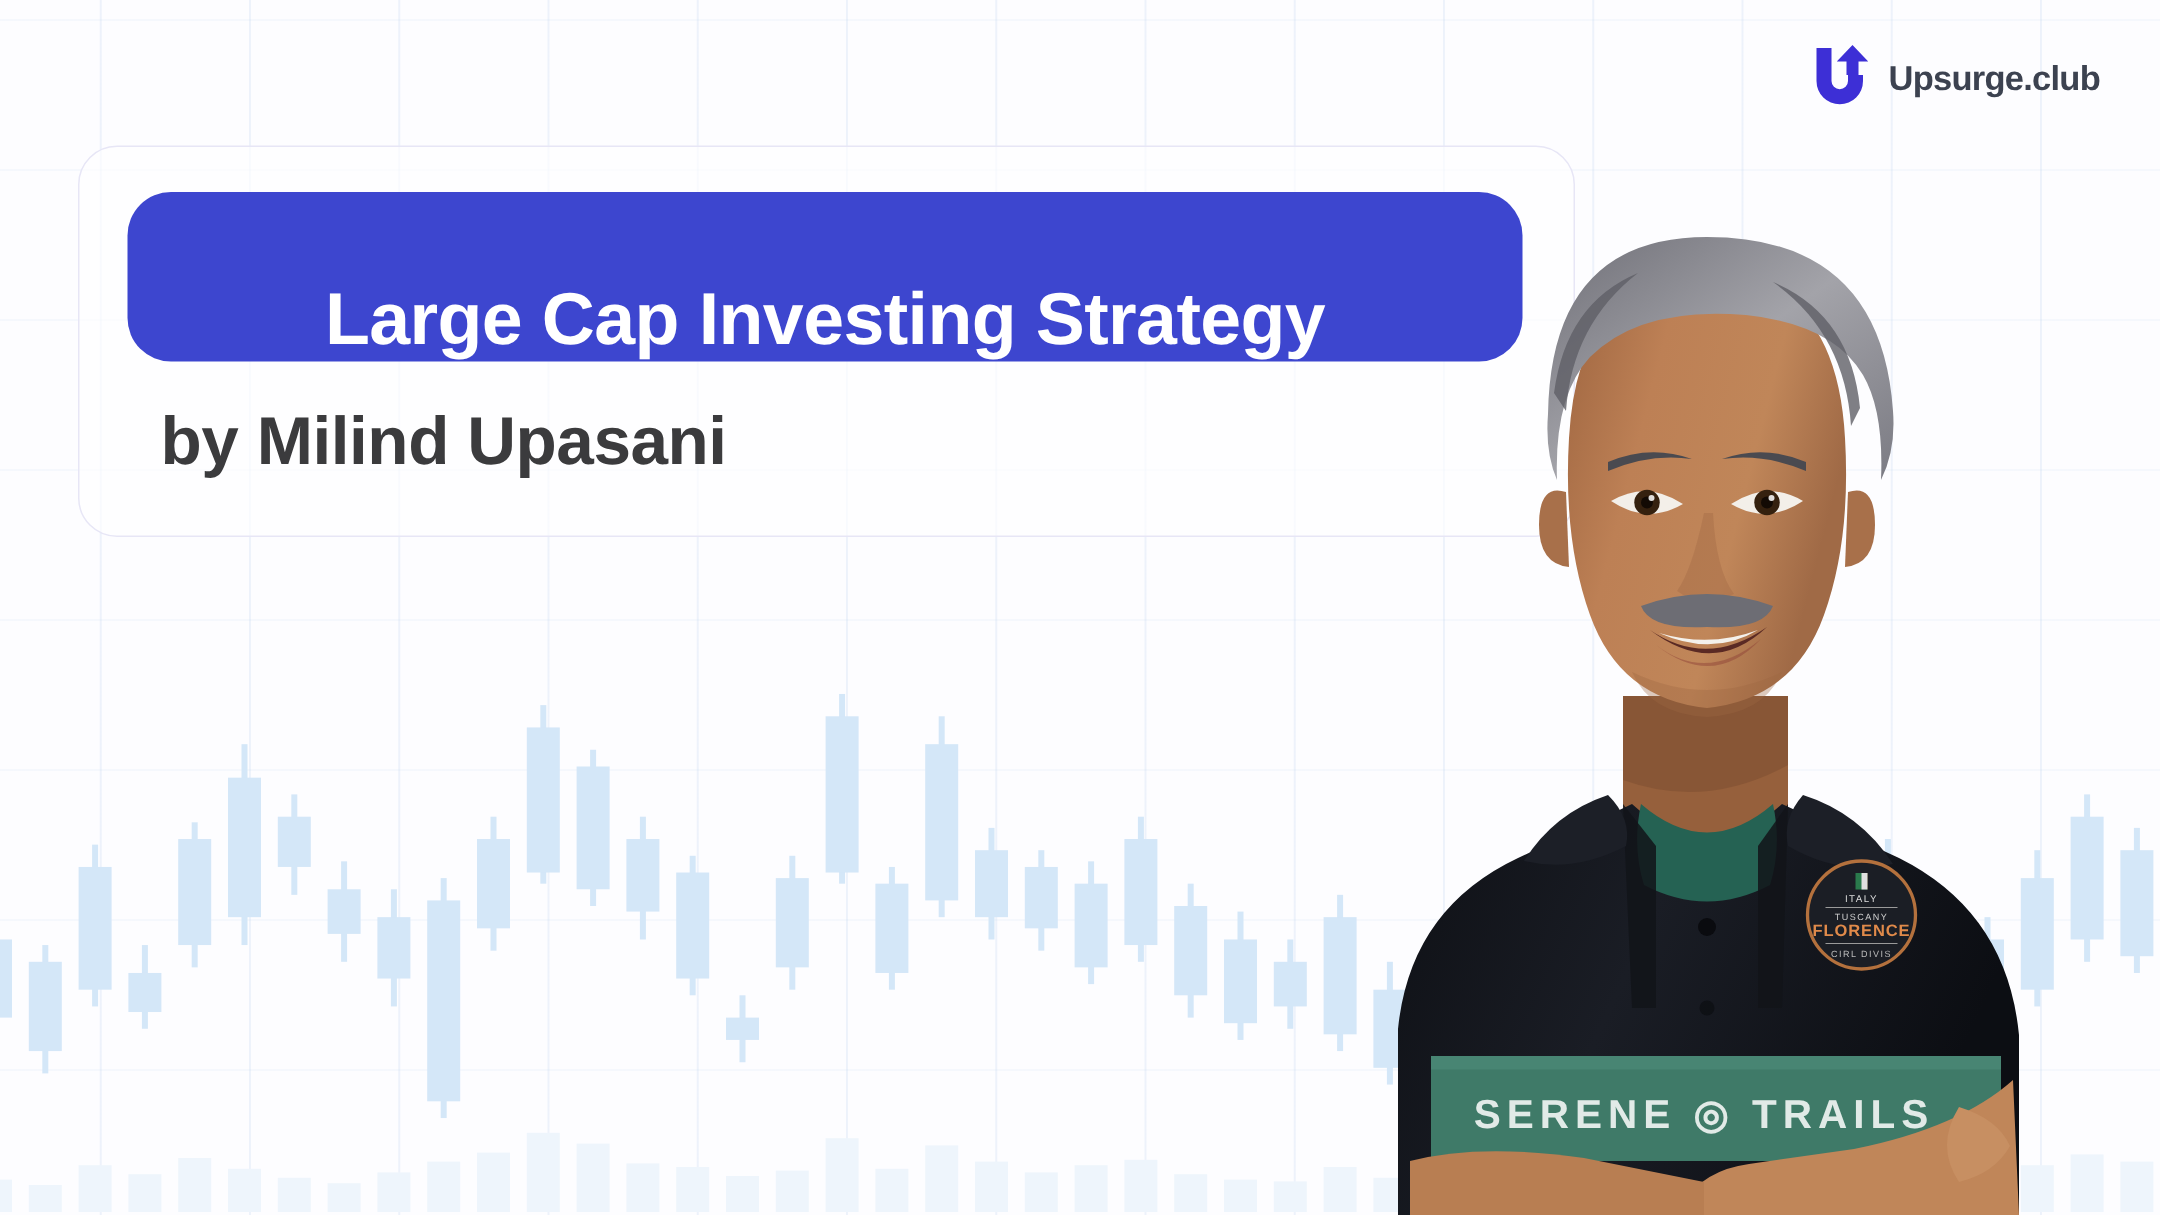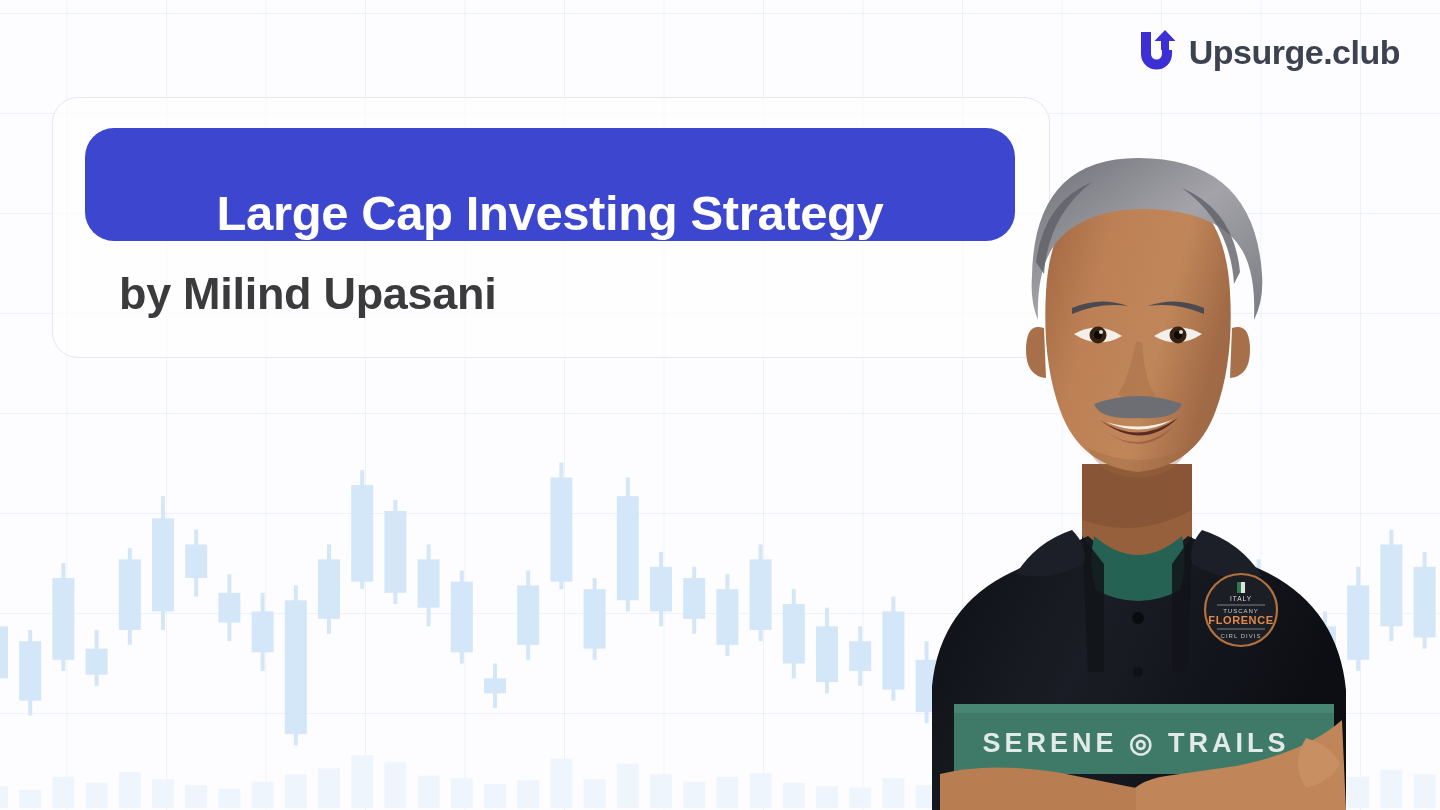--- a/index.html
+++ b/index.html
@@ -50,37 +50,37 @@
   }
   .pill-text {
     color:#ffffff;
     font-size:49px;
     font-weight:bold;
     letter-spacing:-0.4px;
     white-space:nowrap;
   }
   .byline {
     position:absolute;
-    left:119px; top:268px;
+    left:107px; top:268px;
     color:#3b3b3d;
     font-size:45px;
     font-weight:bold;
     letter-spacing:-0.3px;
     white-space:nowrap;
   }
 
   
   .brand {
     position:absolute;
     right:40px; top:28px;
     display:flex; align-items:center; gap:11px;
   }
   .brand-mark { width:42px; height:48px; display:block; }
   .brand-text {
-    font-size:34px; font-weight:bold;
+    font-size:23px; font-weight:bold;
     color:#3c4250; letter-spacing:-0.5px;
     white-space:nowrap;
   }
 
   
   .portrait {
     position:absolute;
     left:836px; top:112px;
     width:604px; height:698px;
     overflow:hidden;

